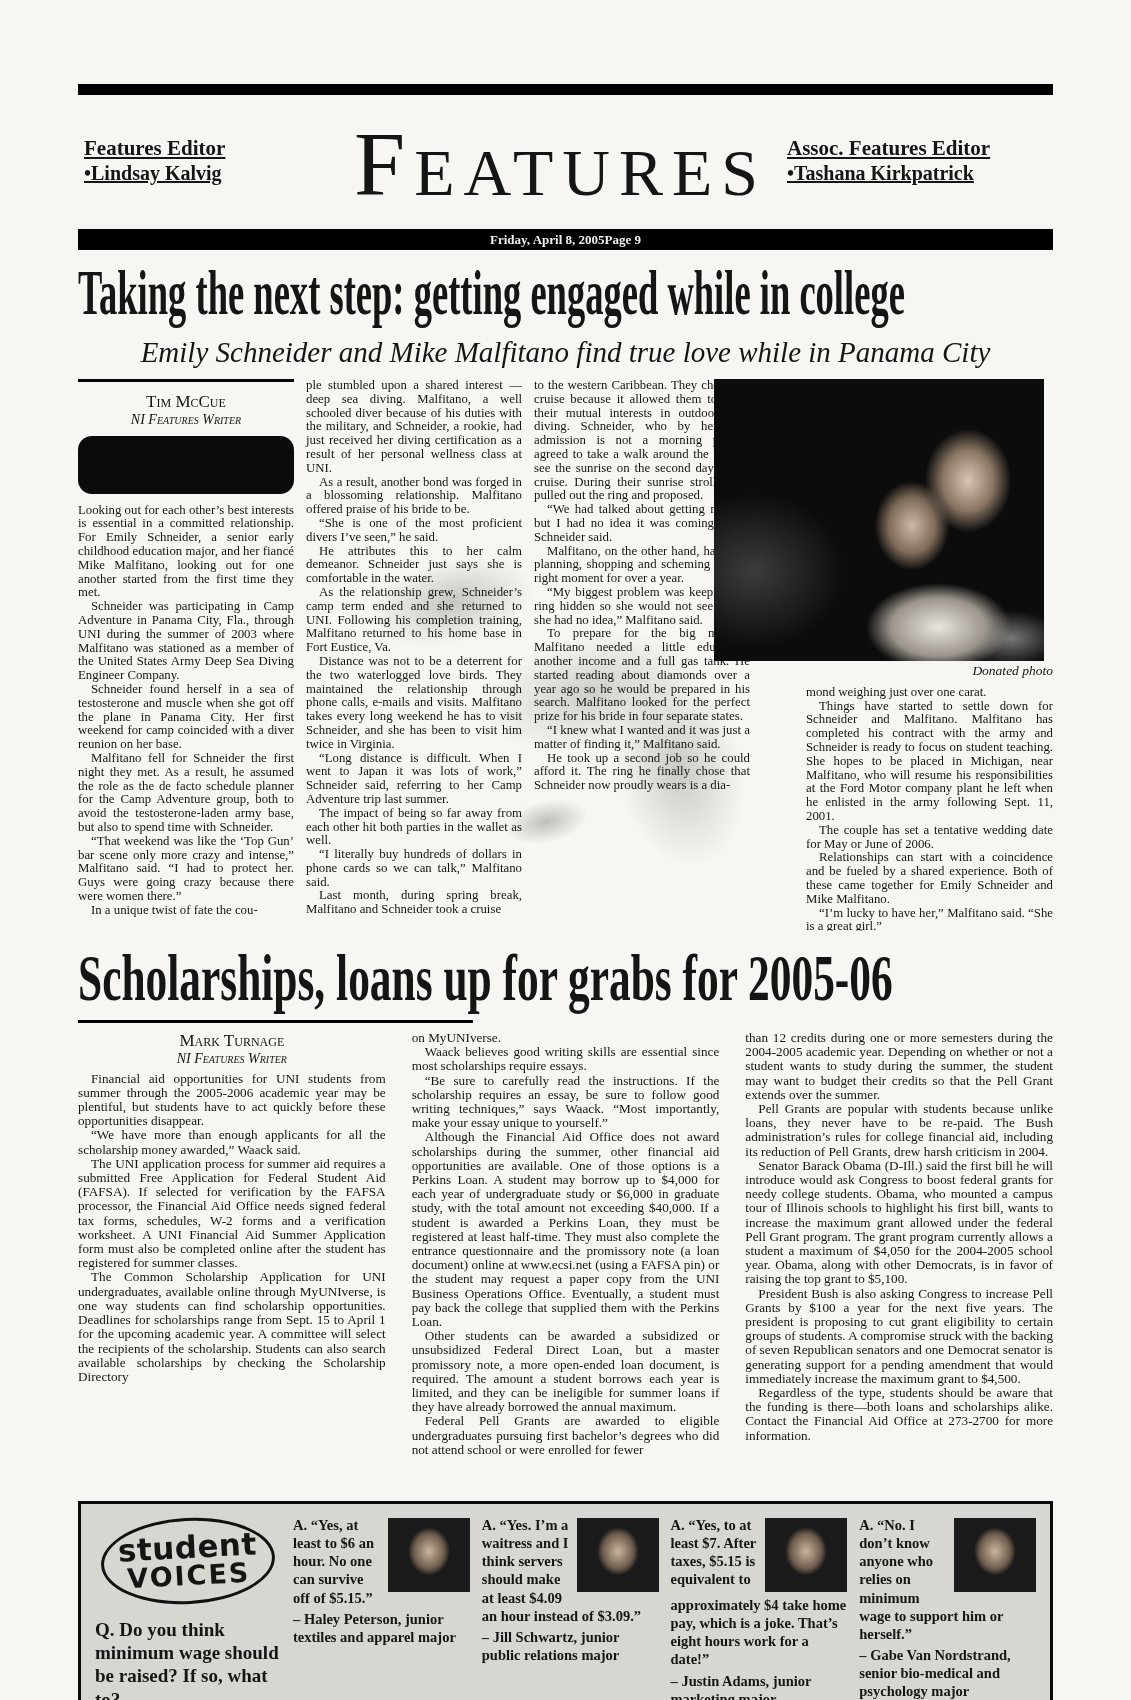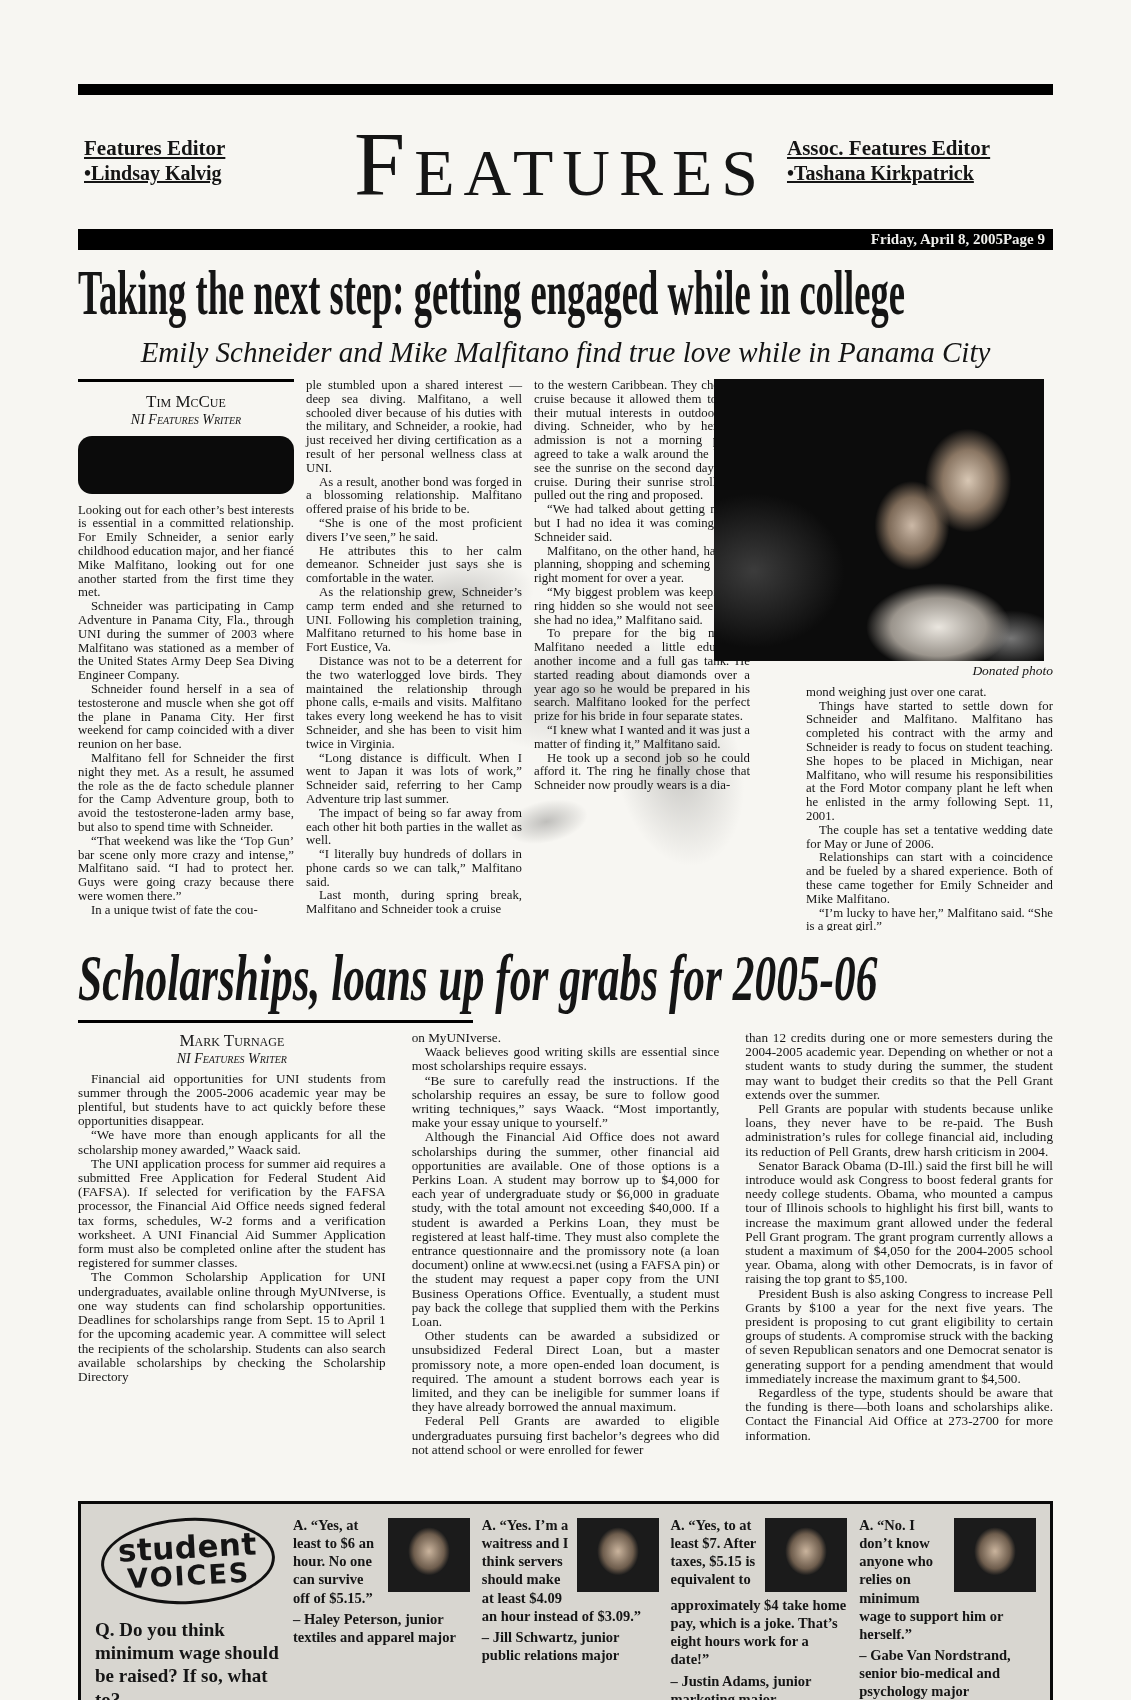--- a/index.html
+++ b/index.html
@@ -19,22 +19,22 @@
   .ed-name {font-weight:bold; font-size:20px; line-height:1.2;}
   .mast-title {
     font-size:66px; letter-spacing:9px; font-weight:normal; line-height:1;
     padding-top:6px; white-space:nowrap;
   }
   .mast-title::first-letter {font-size:92px;}
 
   
   .datebar {
     margin-top:10px; background:#000; color:#efefec; height:21px;
-    display:flex; justify-content:flex-end; align-items:center;
-    font-size:15px; font-weight:bold; padding:0 8px;
+    display:flex; justify-content:center; align-items:center;
+    font-size:13px; font-weight:bold; padding:0 8px;
   }
 
   
   .headline1 {margin:10px 0 0 0; height:68px; overflow:visible;}
   .squeeze {
     display:inline-block; white-space:nowrap; font-weight:bold; font-size:58px;
     transform:scale(0.63,1.08); transform-origin:0 55%; letter-spacing:0;
   }
   .subheadline {
     text-align:center; font-style:italic; font-size:29px; margin:8px 0 10px 0;
@@ -71,21 +71,21 @@
     position:absolute; left:250px; top:60px; width:470px; height:470px; pointer-events:none;
     background:
       radial-gradient(120px 60px at 30% 30%, rgba(25,25,25,.22), rgba(0,0,0,0) 70%),
       radial-gradient(160px 80px at 55% 55%, rgba(25,25,25,.18), rgba(0,0,0,0) 70%),
       radial-gradient(90px 140px at 70% 75%, rgba(25,25,25,.20), rgba(0,0,0,0) 70%),
       radial-gradient(60px 30px at 40% 80%, rgba(25,25,25,.25), rgba(0,0,0,0) 70%);
     transform:rotate(-12deg);
   }
 
   
-  .headline2 {position:relative; margin:12px 0 2px 0; height:78px; overflow:visible;font-style:italic;}
+  .headline2 {position:relative; margin:12px 0 2px 0; height:78px; overflow:visible;}
   .squeeze2 {
     display:inline-block; white-space:nowrap; font-weight:bold; font-size:62px;
     transform:scale(0.70,1.05); transform-origin:0 55%;
   }
   .hl2-rule {position:absolute; left:0; bottom:-2px; width:395px; height:3px; background:#000;}
 
   
   .article2 {
     display:grid; grid-template-columns:1fr 1fr 1fr; column-gap:26px;
     height:458px; overflow:hidden; margin-top:10px;

